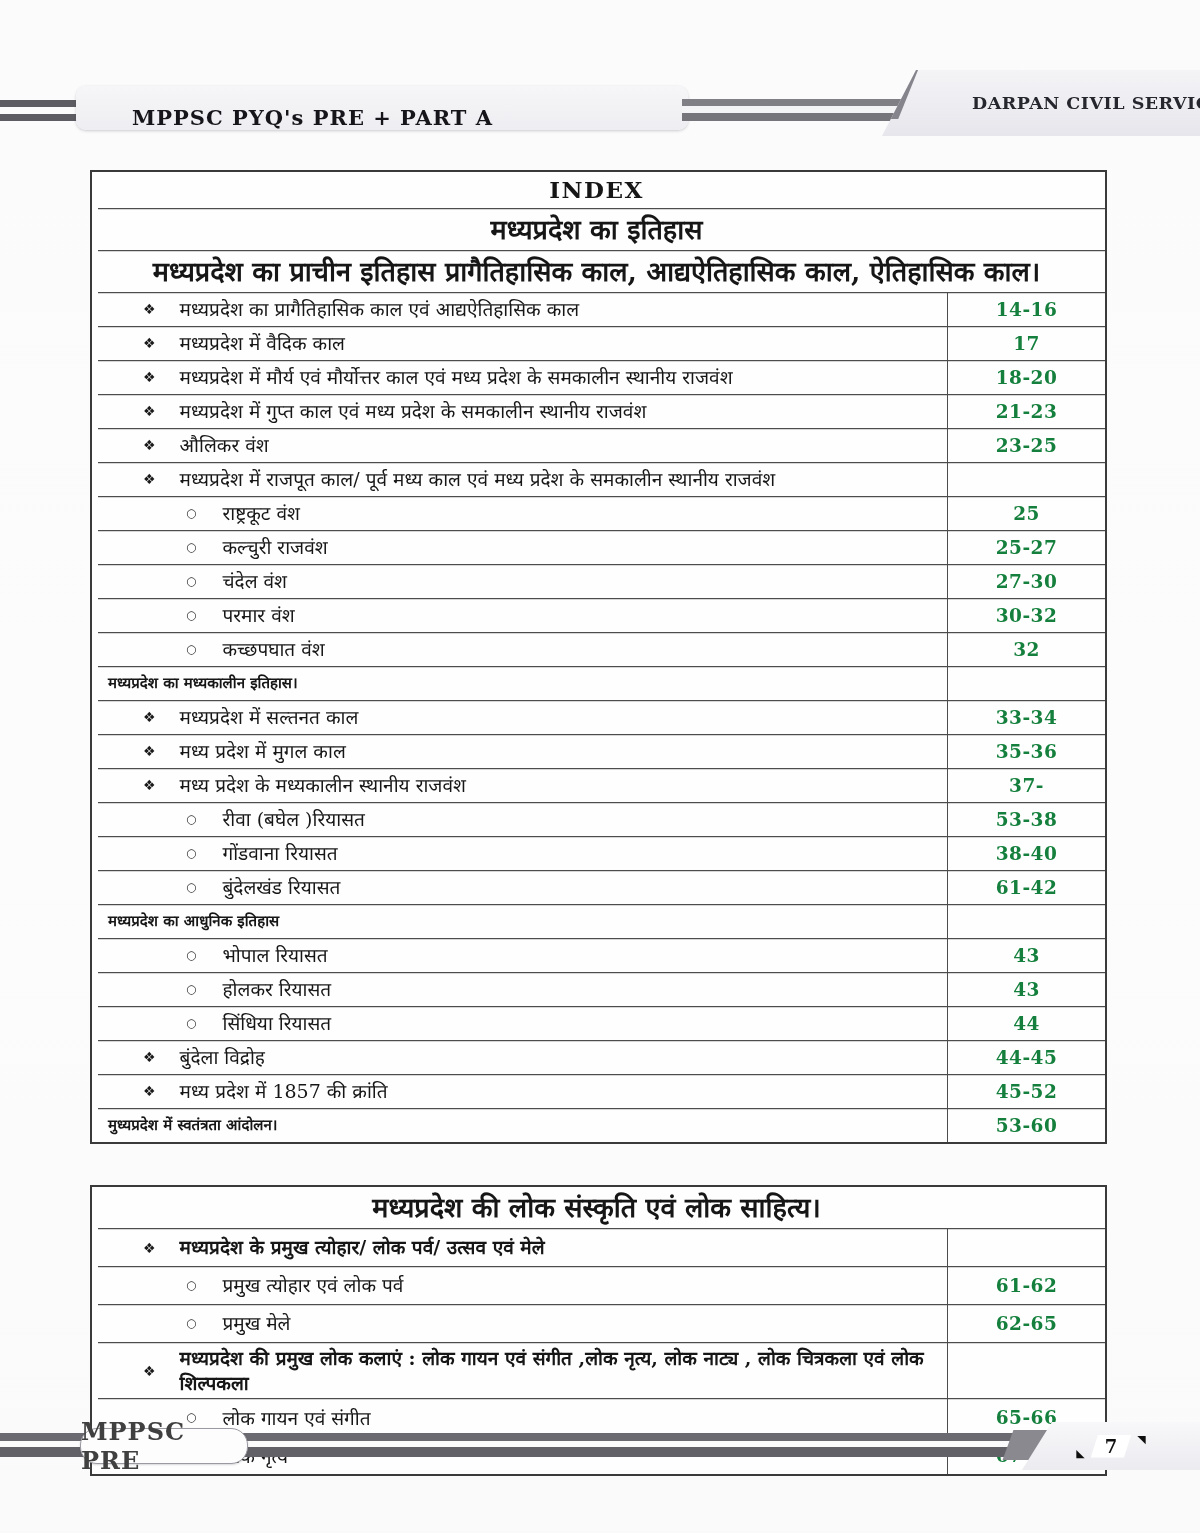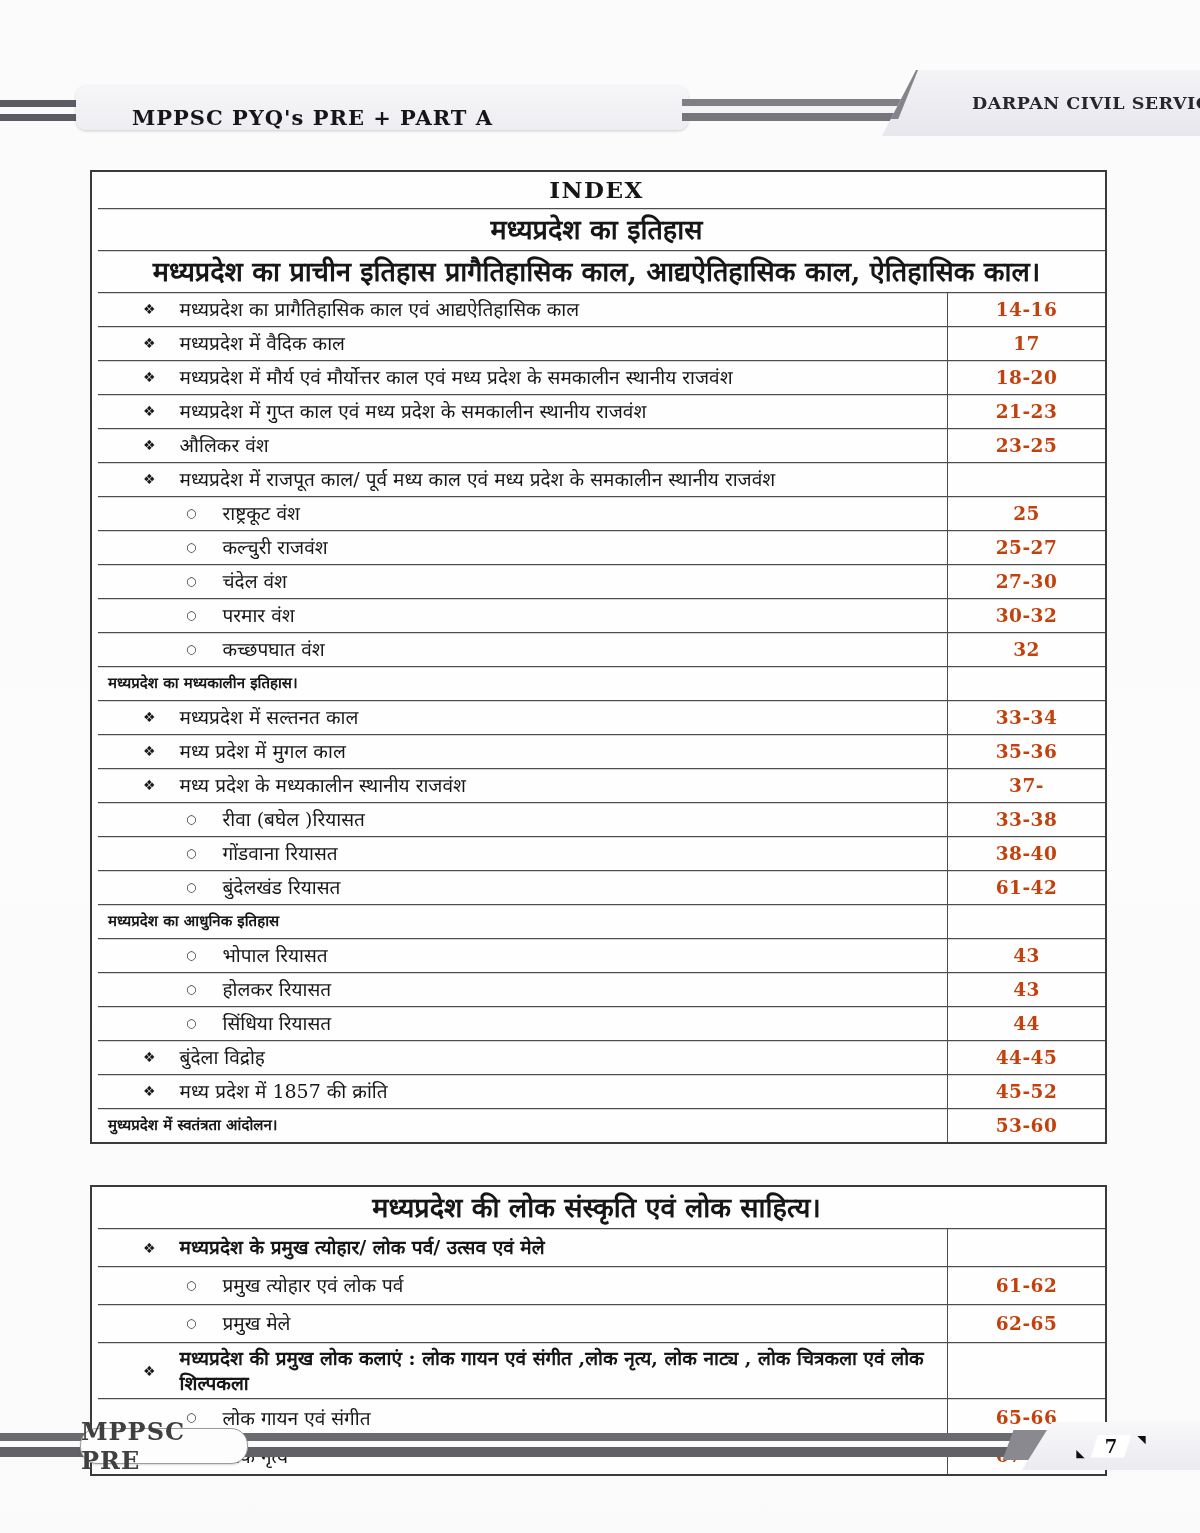--- a/index.html
+++ b/index.html
@@ -48,21 +48,21 @@
     border:2px solid #3a3a3a;background:#fefefe;box-sizing:border-box;
   }
   #table1{top:170px;}
   #table2{top:1185px;}
   .row{display:flex;align-items:stretch;border-bottom:1.5px solid #4c4c4c;box-shadow:0 1px 0 rgba(110,110,110,.28);margin-left:6px;}
   .row:last-child{border-bottom:none;box-shadow:none;}
   .cell{display:flex;align-items:center;box-sizing:border-box;}
   .cell.main{flex:1;padding:3px 10px 3px 0;line-height:1.3;font-size:19px;}
   .cell.page{
     width:158px;border-left:1.5px solid #4c4c4c;justify-content:center;
-    font-weight:bold;font-size:18.5px;letter-spacing:.5px;color:#c2410c;
+    font-weight:bold;font-size:18.5px;letter-spacing:.5px;color:#15803d;
   }
   #table1 .row{min-height:33px;}
   #table2 .row{min-height:37px;}
   .row.title .cell.main{justify-content:center;font-weight:bold;font-size:23px;letter-spacing:1.5px;min-height:34px;}
   .row.center .cell.main{justify-content:center;font-weight:bold;font-size:27px;min-height:36px;}
   .row.section .cell.main{font-weight:bold;font-size:15px;padding-left:10px;}
   .row.bold .cell.main{font-weight:bold;}
   .row.item .bullet{margin-left:45px;margin-right:24px;font-size:14px;flex:none;color:#1a1a1a;
     font-family:"DejaVu Sans","Liberation Sans",sans-serif;}
   .row.subitem .bullet{margin-left:88px;margin-right:26px;font-size:12px;flex:none;color:#2c2c2c;
@@ -235,21 +235,21 @@
         <span class="bullet">❖</span>
         <span class="txt">मध्य प्रदेश के मध्यकालीन स्थानीय राजवंश</span>
       </div>
       <div class="cell page">37-</div>
     </div>
     <div class="row subitem">
       <div class="cell main">
         <span class="bullet">○</span>
         <span class="txt">रीवा (बघेल )रियासत</span>
       </div>
-      <div class="cell page">33-38</div>
+      <div class="cell page">53-38</div>
     </div>
     <div class="row subitem">
       <div class="cell main">
         <span class="bullet">○</span>
         <span class="txt">गोंडवाना रियासत</span>
       </div>
       <div class="cell page">38-40</div>
     </div>
     <div class="row subitem">
       <div class="cell main">

